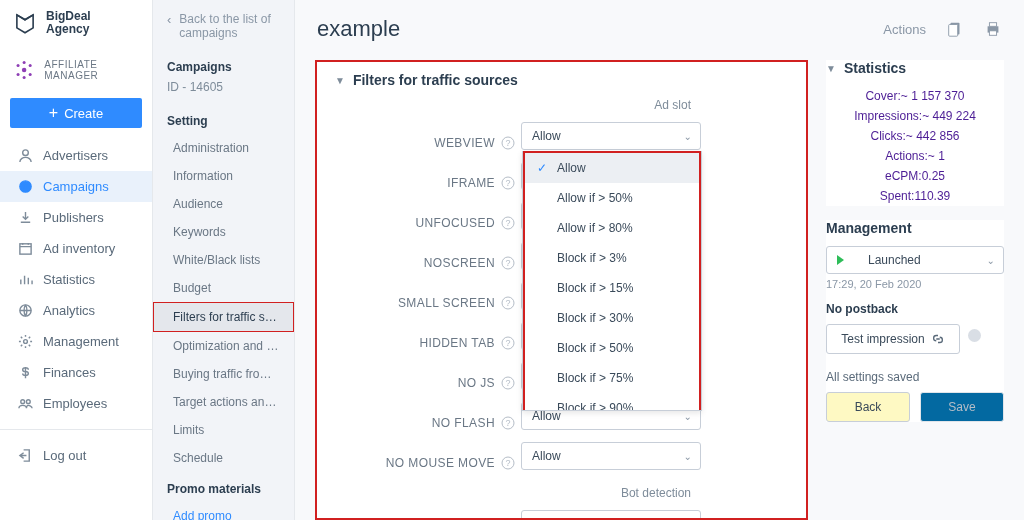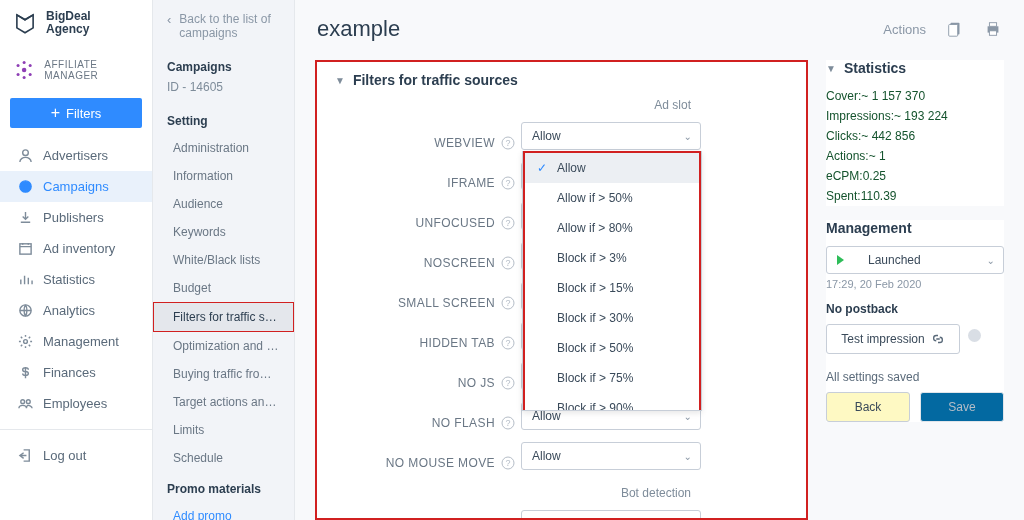--- a/index.html
+++ b/index.html
@@ -58,21 +58,21 @@
 .dd-item { display: flex; align-items: center; gap: 8px; padding: 8px 10px 8px 12px; font-size: 12px; color: #3a4a5a; cursor: pointer; }
 .dd-item.selected { background: #eceff3; }
 .dd-item .check { width: 12px; visibility: hidden; color: #2f8bff; }
 .dd-item.selected .check { visibility: visible; }
 
 
 .rightcol { width: 178px; display: flex; flex-direction: column; gap: 14px; }
 .card { background: #fff; }
 .card h3 { font-size: 14px; font-weight: 700; color: #2c3e50; display: flex; align-items: center; gap: 8px; margin-bottom: 10px; }
 .card h3 .tri { font-size: 10px; color: #7e8c9a; }
-.stat-row { display: flex; justify-content: flex-start; font-size: 12px; color: #14532d; padding: 3px 0; }
+.stat-row { display: flex; justify-content: center; font-size: 12px; color: #4c1d95; padding: 3px 0; }
 .mgmt-sub { font-size: 12px; color: #5a6a7a; display: flex; align-items: center; gap: 4px; margin-top: 2px; margin-bottom: 4px; }
 .status-select { border: 1px solid #c7ced8; border-radius: 3px; height: 28px; display: flex; align-items: center; padding: 0 10px; gap: 24px; font-size: 12px; cursor: pointer; color: #3a4a5a; position: relative; }
 .status-select .play { width: 0; height: 0; border-left: 7px solid #2ebd59; border-top: 5px solid transparent; border-bottom: 5px solid transparent; }
 .status-select .caret { position: absolute; right: 8px; font-size: 10px; color: #8a97a6; }
 .ts { font-size: 11px; color: #8a97a6; margin-top: 4px; }
 .nopost { font-size: 12px; font-weight: 600; color: #2c3e50; margin-top: 12px; }
 .testimp { border: 1px solid #c7ced8; border-radius: 3px; height: 30px; display: flex; align-items: center; justify-content: center; gap: 6px; font-size: 12px; margin-top: 8px; cursor: pointer; color: #3a4a5a; width: 134px; text-align: center; }
 .testimp-row { display: flex; align-items: center; gap: 8px; }
 .info-dot { width: 13px; height: 13px; border-radius: 50%; background: #d9dee5; display: inline-block; }
 .link-icn { width: 14px; height: 14px; }
@@ -103,21 +103,21 @@
             <circle cx="8" cy="22" r="2"></circle>
             <circle cx="24" cy="22" r="2"></circle>
             <circle cx="16" cy="6" r="2"></circle>
             <circle cx="16" cy="26" r="2"></circle>
           </g>
         </svg>
       <span class="aff-label">AFFILIATE MANAGER</span>
     </div>
     <button class="create-btn">
         <span class="plus">+</span>
-        <span>Filters</span>
+        <span>Create</span>
       </button>
     <div class="gnav-list" id="gnav-list">
         <div class="gnav-item">
           <svg class="gic" viewBox="0 0 16 16">
             <circle cx="8" cy="5" r="3"></circle>
             <path d="M2 15c0-3 3-5 6-5s6 2 6 5"></path>
           </svg>
           <span>Advertisers</span>
         </div>
         <div class="gnav-item active">
@@ -395,21 +395,21 @@
               <span class="tri">▼</span>
               <span>Statistics</span>
             </h3>
           <div id="stats-rows">
               <div class="stat-row">
                 <span>Cover:</span>
                 <span>~ 1 157 370</span>
               </div>
               <div class="stat-row">
                 <span>Impressions:</span>
-                <span>~ 193 224</span>
+                <span>~ 449 224</span>
               </div>
               <div class="stat-row">
                 <span>Clicks:</span>
                 <span>~ 442 856</span>
               </div>
               <div class="stat-row">
                 <span>Actions:</span>
                 <span>~ 1</span>
               </div>
               <div class="stat-row">

